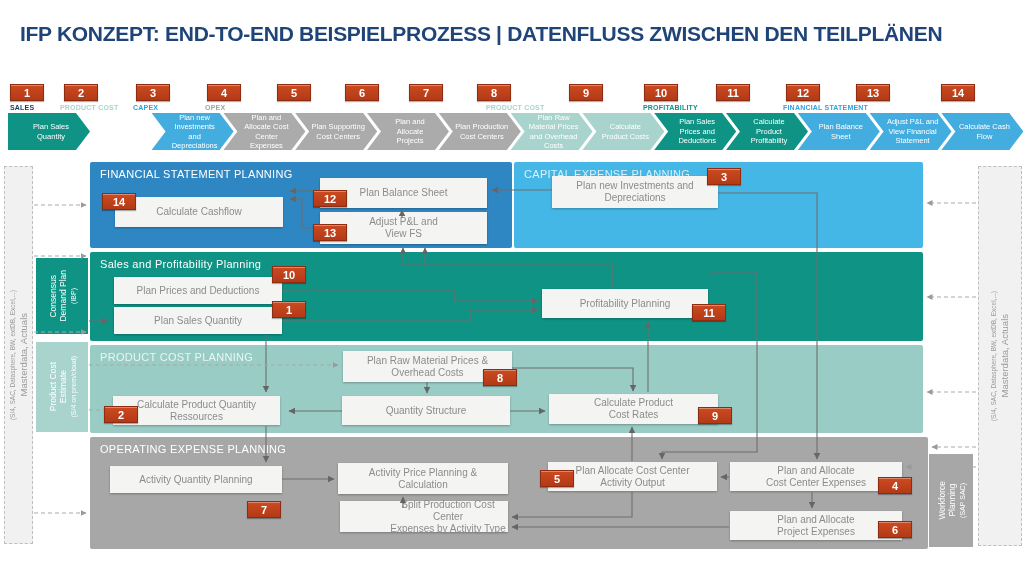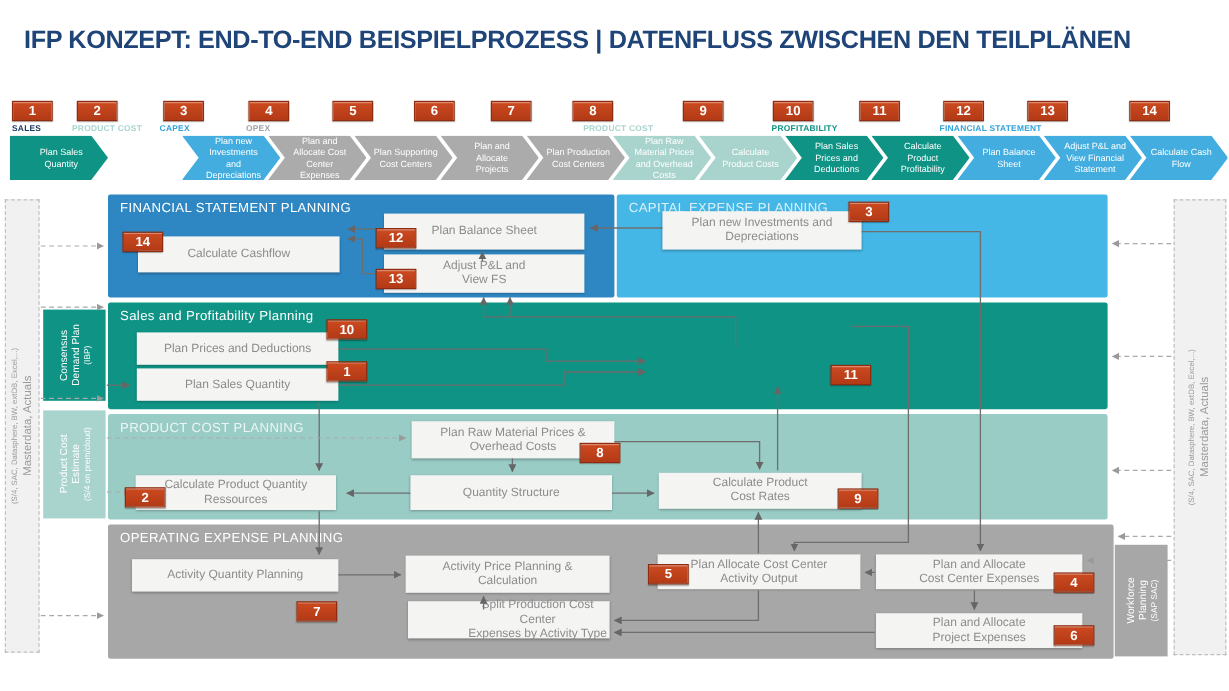--- a/index.html
+++ b/index.html
@@ -138,20 +138,21 @@
     <div class="phead dim">CAPITAL EXPENSE PLANNING</div>
     <div class="abs pbox" style="left:38px;top:14px;width:166px;height:32px;">Plan new Investments and
 Depreciations</div>
     <div class="abs badge" style="left:193px;top:6px;">3</div>
   </div>
 
   <div id="p-sales" class="abs panel">
     <div class="phead">Sales and Profitability Planning</div>
     <div class="abs pbox" style="left:24px;top:25px;width:168px;height:27px;">Plan Prices and Deductions</div>
     <div class="abs pbox" style="left:24px;top:55px;width:168px;height:27px;">Plan Sales Quantity</div>
+    <div class="abs pbox" style="left:452px;top:37px;width:166px;height:29px;">Profitability Planning</div>
     <div class="abs badge" style="left:182px;top:14px;">10</div>
     <div class="abs badge" style="left:182px;top:49px;">1</div>
     <div class="abs badge" style="left:602px;top:52px;">11</div>
   </div>
 
   <div id="p-prod" class="abs panel">
     <div class="phead dim">PRODUCT COST PLANNING</div>
     <div class="abs pbox" style="left:253px;top:6px;width:169px;height:31px;">Plan Raw Material Prices &amp;
 Overhead Costs</div>
     <div class="abs pbox" style="left:23px;top:51px;width:167px;height:29px;">Calculate Product Quantity

